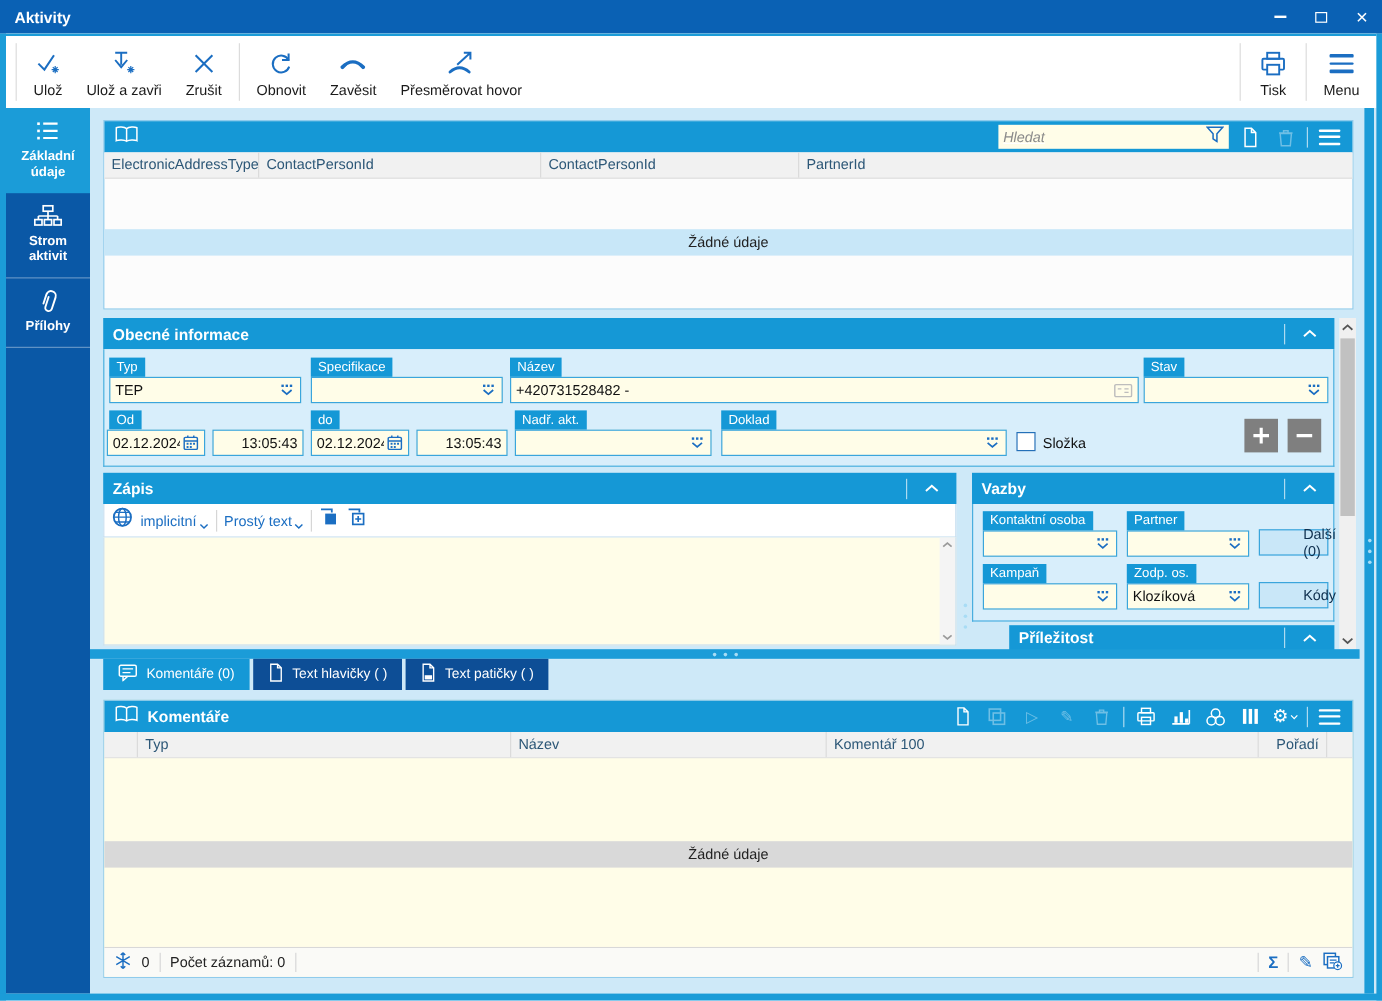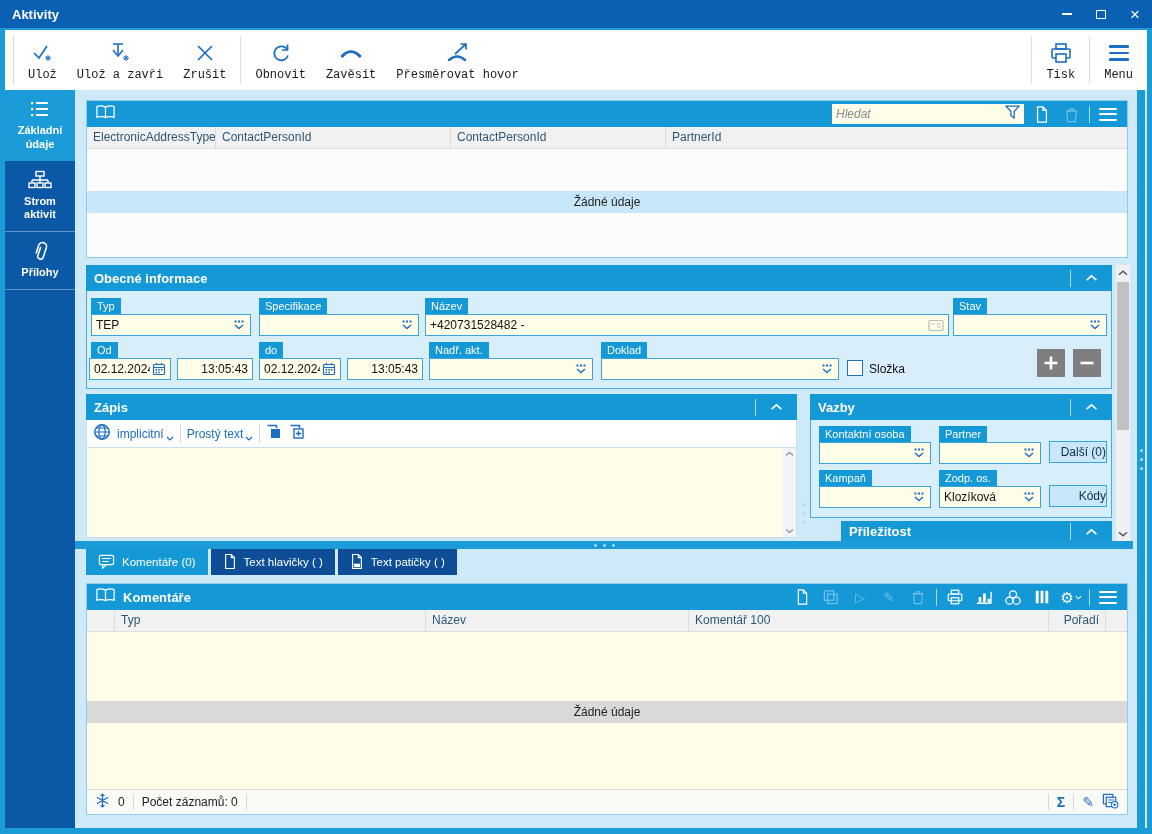--- a/index.html
+++ b/index.html
@@ -19,21 +19,21 @@
   .edge { position:absolute; background:#1B9CD8; z-index:5; }
   .edge.l { left:0; top:28px; bottom:0; width:5px; }
   .edge.r { right:0; top:28px; bottom:0; width:5px; }
   .edge.b { left:0; right:0; bottom:0; height:6px; }
 
   
   .toolbar { position:absolute; left:5px; right:5px; top:28px; height:62px; background:#fff; border-top:2px solid #1B9CD8; display:flex; align-items:stretch; padding:4px 4px; }
   .tb-sep { width:1px; background:#dcdcdc; margin:2px 4px; }
   .tb-btn { display:flex; flex-direction:column; align-items:center; justify-content:flex-end; padding:3px 10px 4px; cursor:default; }
   .tb-btn .ic { height:26px; display:flex; align-items:center; justify-content:center; }
-  .tb-btn .lbl { font-size:12px; color:#1a1a1a; margin-top:2px; white-space:nowrap;font-family:Liberation Mono, monospace; }
+  .tb-btn .lbl { font-size:12px; color:#1a1a1a; margin-top:2px; white-space:nowrap; }
   .tb-right { margin-left:auto; display:flex; }
   .ham { display:flex; flex-direction:column; gap:4px; }
   .ham i { display:block; width:20px; height:2.5px; background:#1B6EC2; border-radius:1px; }
 
   
   .main { position:absolute; left:5px; right:5px; top:90px; bottom:6px; }
   .sidebar { position:absolute; left:0; top:0; bottom:0; width:70px; background:#0A58A6;font-weight:bold; }
   .side-item { width:100%; color:#fff; text-align:center; font-size:11px; line-height:1.25; padding:8px 2px 9px; border-bottom:1px solid rgba(255,255,255,.35); cursor:default; }
   .side-item .sic { height:22px; display:flex; align-items:center; justify-content:center; margin-bottom:4px; }
   .side-item.active { background:#1B9CD8; border-bottom:none; }
@@ -82,21 +82,21 @@
   .zapis { left:11px; top:304px; width:711px; height:144px; }
   .z-toolbar { height:28px; background:#fff; border:1px solid #C8DFF0; border-top:none; display:flex; align-items:center; gap:6px; padding:0 6px; }
   .z-toolbar .txt { font-size:12px; color:#1B6EC2; display:flex; align-items:flex-end; gap:2px; cursor:default; }
   .z-sep { width:1px; height:18px; background:#D6D6D6; }
   .z-body { position:relative; height:90px; background:#FFFDE8; border:1px solid #C8DFF0; border-top:none; }
   .mini-scroll { position:absolute; right:0; top:0; bottom:0; width:13px; background:#F4F4F4; display:flex; flex-direction:column; justify-content:space-between; align-items:center; padding:3px 0; }
 
   
   .vazby { left:735px; top:304px; width:302px; height:124px; }
   .vazby .p-body { position:relative; height:98px; background:#D8EEFB; border:1px solid #49AEDF; border-top:none; }
-  .lite-btn { position:absolute; background:#C9E7F8; border:1px solid #3AA5DC; color:#0E2F4E; font-size:12px; display:flex; align-items:center; justify-content:flex-end; height:22px; cursor:default; }
+  .lite-btn { position:absolute; background:#C9E7F8; border:1px solid #3AA5DC; color:#0E2F4E; font-size:12px; display:flex; align-items:center; justify-content:flex-start; height:22px; cursor:default;padding-left:36px; }
 
   .prilez { left:735px; top:431px; width:302px; height:21px; }
   .prilez .p-head { height:21px;margin-left:31px; }
 
   
   .scrollbar { position:absolute; left:1041px; top:175px; width:14px; height:276px; background:#F0F0F0; }
   .sb-arrow { position:absolute; left:0; width:14px; height:15px; display:flex; align-items:center; justify-content:center; }
   .sb-thumb { position:absolute; left:1px; width:12px; background:#C1C1C1; }
 
   

